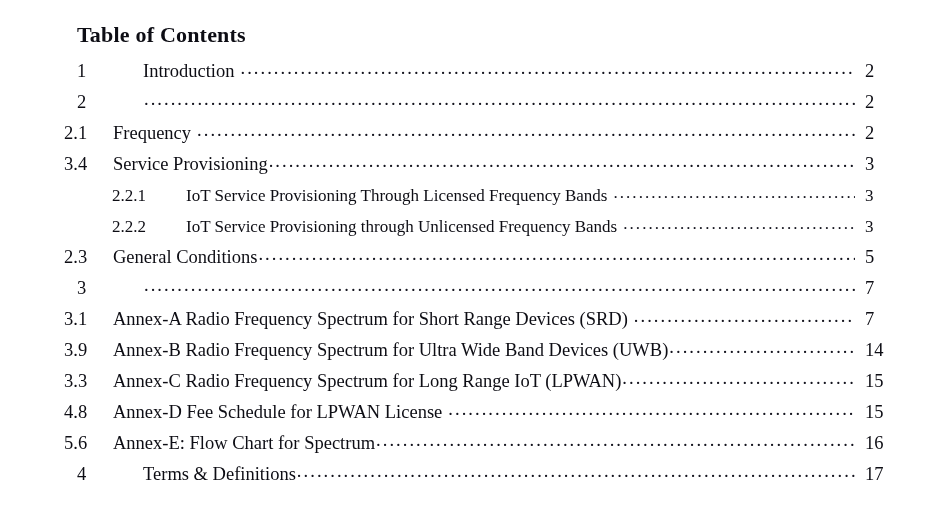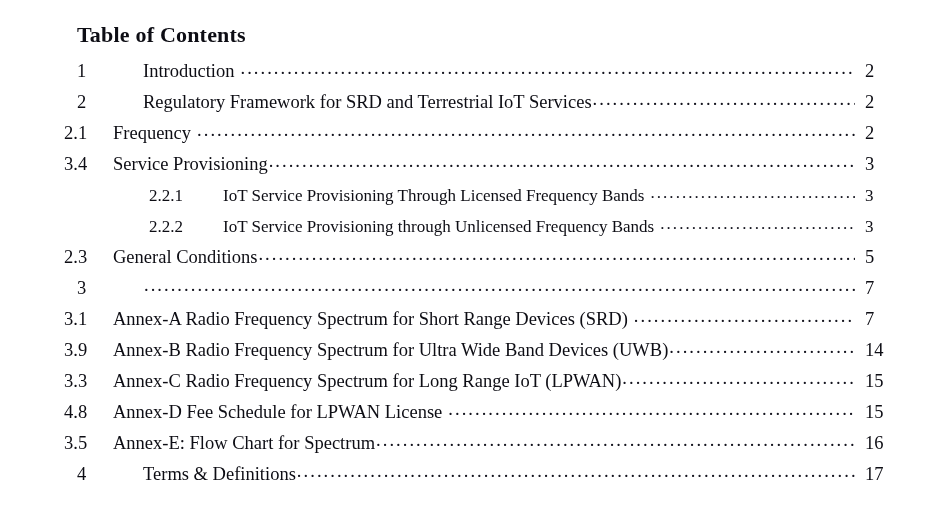--- a/index.html
+++ b/index.html
@@ -96,21 +96,21 @@
   
   .lvl1 .toc-num  { margin-left: 77px; width: 66px; }
   .lvl1 .toc-text { }
 
   .lvl2 .toc-num  { margin-left: 64px; width: 49px; }
   .lvl2 .toc-text { }
 
   .lvl3 .toc-num  { margin-left: 112px; width: 74px; }
   .lvl3 .toc-text { }
 
-  .toc-row.lvl3 { font-size: 17px; padding-left: 37px; }
+  .toc-row.lvl3 { font-size: 17px; }
   .toc-row.lvl3 .toc-leader::before { font-size: 17px; }
 
   
   .gap-before-leader { padding-right: 5px; }
 </style>
 </head>
 <body style="background: rgb(255, 255, 255); color: rgb(13, 13, 20);">
 
 <div class="page">
 
@@ -118,21 +118,20 @@
 
   <div class="toc-list">
       <div class="toc-row lvl1">
         <span class="toc-num">1</span>
         <span class="toc-text gap-before-leader">Introduction</span>
         <span class="toc-leader"></span>
         <span class="toc-page">2</span>
       </div>
       <div class="toc-row lvl1">
         <span class="toc-num">2</span>
-        <span class="toc-text">Regulatory Framework for SRD and Terrestrial IoT Services</span>
         <span class="toc-leader"></span>
         <span class="toc-page">2</span>
       </div>
       <div class="toc-row lvl2">
         <span class="toc-num">2.1</span>
         <span class="toc-text gap-before-leader">Frequency</span>
         <span class="toc-leader"></span>
         <span class="toc-page">2</span>
       </div>
       <div class="toc-row lvl2">
@@ -182,21 +181,21 @@
         <span class="toc-leader"></span>
         <span class="toc-page">15</span>
       </div>
       <div class="toc-row lvl2">
         <span class="toc-num">4.8</span>
         <span class="toc-text gap-before-leader">Annex-D Fee Schedule for LPWAN License</span>
         <span class="toc-leader"></span>
         <span class="toc-page">15</span>
       </div>
       <div class="toc-row lvl2">
-        <span class="toc-num">3.5</span>
+        <span class="toc-num">5.6</span>
         <span class="toc-text">Annex-E: Flow Chart for Spectrum</span>
         <span class="toc-leader"></span>
         <span class="toc-page">16</span>
       </div>
       <div class="toc-row lvl1">
         <span class="toc-num">4</span>
         <span class="toc-text">Terms &amp; Definitions</span>
         <span class="toc-leader"></span>
         <span class="toc-page">17</span>
       </div>

